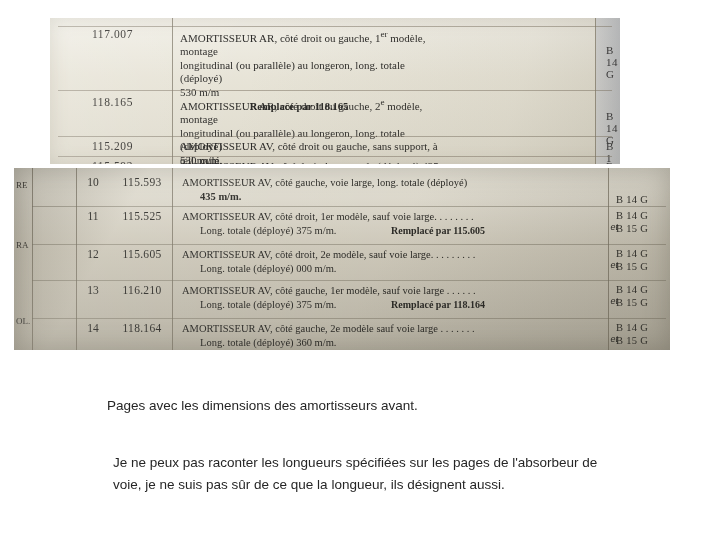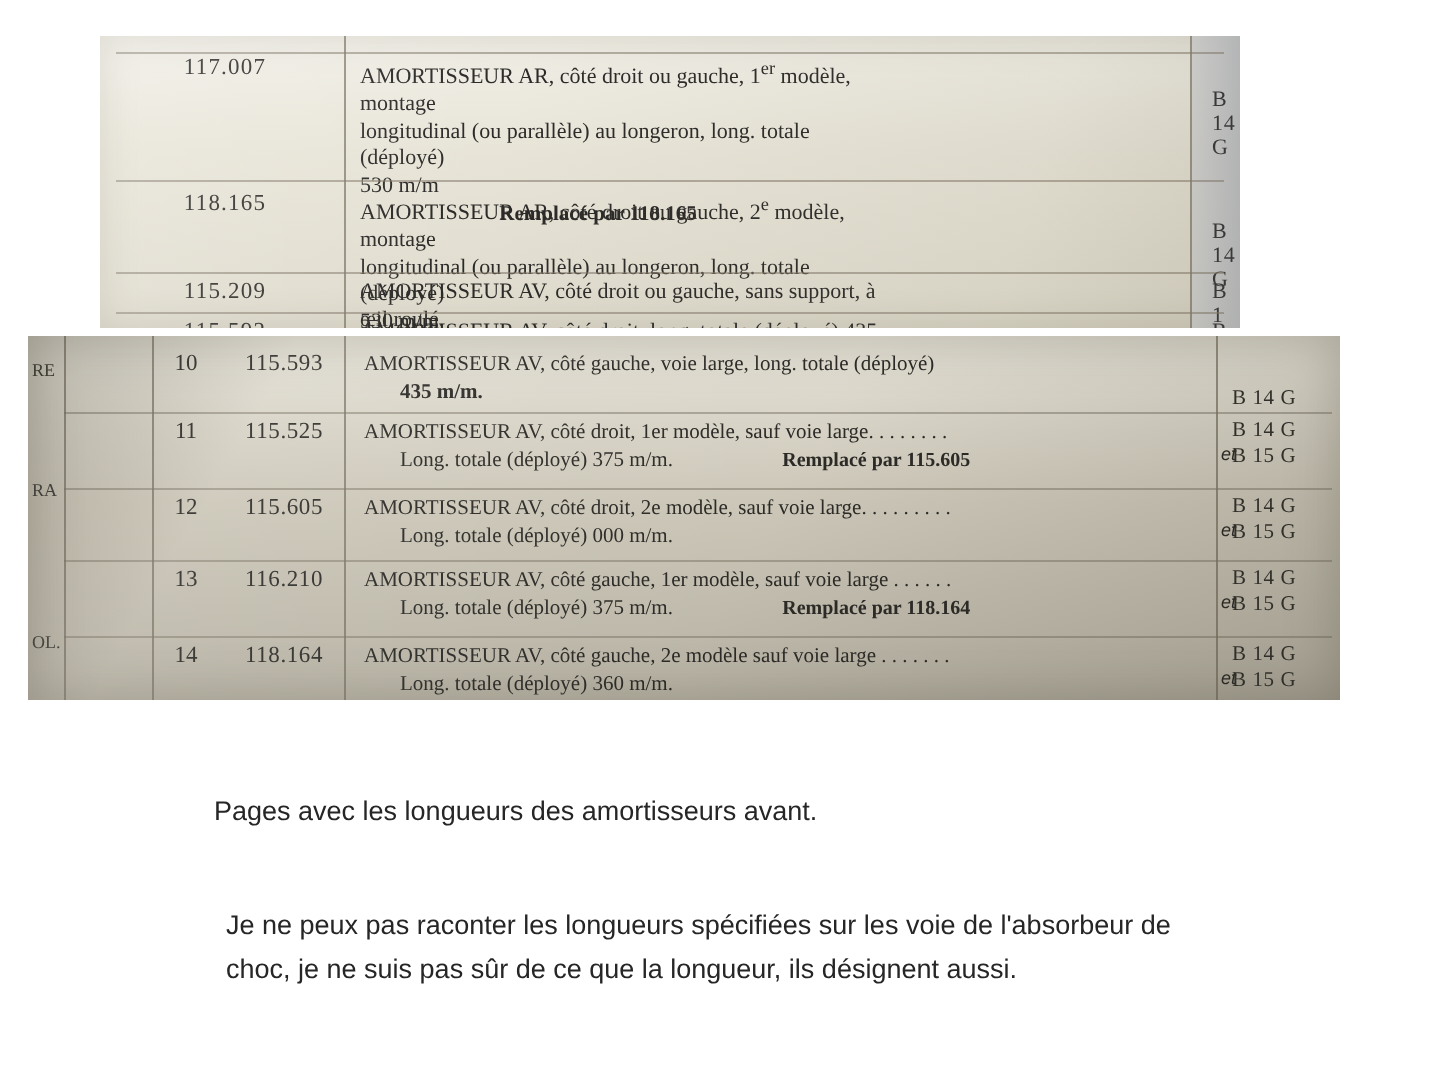--- a/index.html
+++ b/index.html
@@ -369,14 +369,14 @@
     <span class="body">
       <span>AMORTISSEUR AV, côté gauche, 2e modèle sauf voie large . . . . . . .</span>
       <span class="sub">Long. totale (déployé) 360 m/m.</span>
     </span>
     <span class="et" style="top:12px;">et</span>
     <span class="codes" style="top:0px; white-space:pre;">B 14 G
 B 15 G</span>
   </div>
 </div>
 
-<div class="caption">Pages avec les longueurs des amortisseurs avant.</div>
-<div class="paragraph">Je ne peux pas raconter les longueurs spécifiées sur les voie de l'absorbeur de choc, je ne suis pas sûr de ce que la longueur, ils désignent aussi.</div>
+<div class="caption">Pages avec les dimensions des amortisseurs avant.</div>
+<div class="paragraph">Je ne peux pas raconter les longueurs spécifiées sur les pages de l'absorbeur de voie, je ne suis pas sûr de ce que la longueur, ils désignent aussi.</div>
 
 </body></html>

